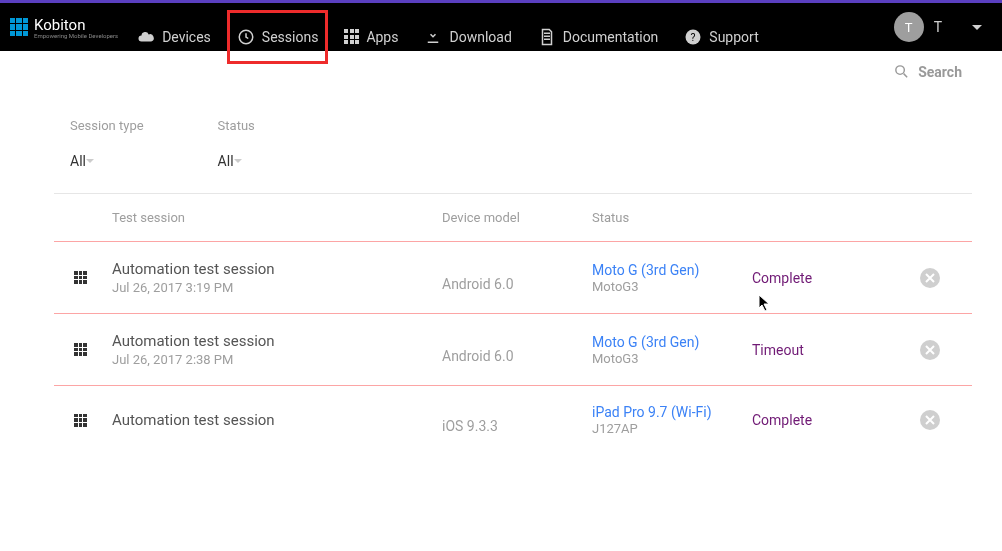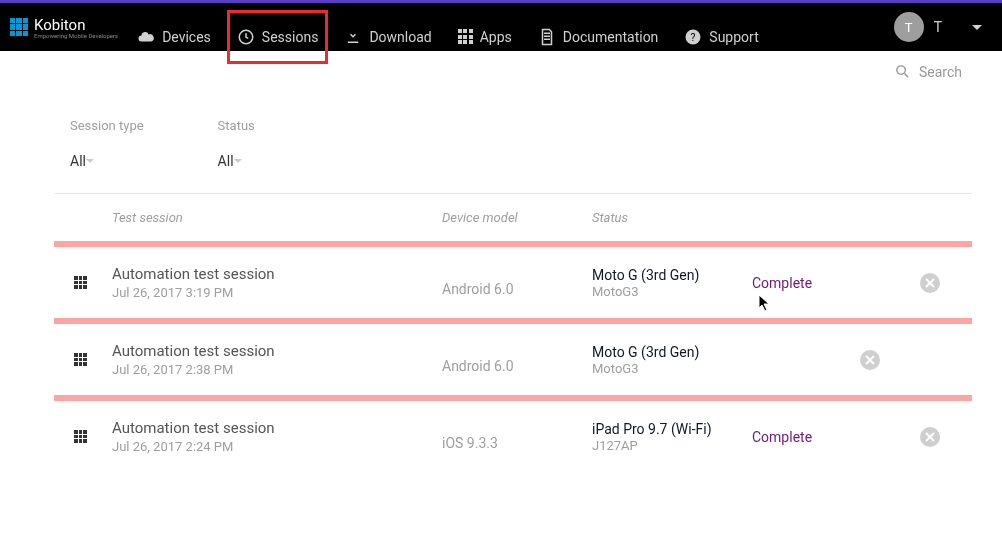--- a/index.html
+++ b/index.html
@@ -17,39 +17,39 @@
     .nav-item.active { outline: 3px solid #ee2b2b; outline-offset: -6px; }
     .nav-icon { width: 18px; height: 18px; fill: #d0d0d0; flex-shrink:0; }
 
     .grid-icon { display:grid; grid-template-columns: repeat(3,1fr); grid-template-rows: repeat(3,1fr); gap:1.5px; width:15px; height:15px; }
     .grid-icon span { background:#d0d0d0; }
 
     .userbox { margin-left: auto; display:flex; align-items:center; gap:10px; padding-right:10px; cursor:pointer; }
     .avatar { width:30px; height:30px; border-radius:50%; background:#9e9e9e; color:#fff; display:flex; align-items:center; justify-content:center; font-size:13px; }
     .caret { width:0; height:0; border-left:5px solid transparent; border-right:5px solid transparent; border-top:5px solid #d0d0d0; margin-left:20px;}
 
-    .searchbar { display:flex; justify-content:flex-end; padding: 12px 40px 6px 0; }
+    .searchbar { display:flex; justify-content:flex-end; padding: 12px 40px 6px 0; font-weight: bold; }
     .search { display:flex; align-items:center; gap:8px; color:#999; font-size:14px; cursor:text; }
     .search svg { width:17px; height:17px; fill:#999; }
 
     .panel { margin: 24px 30px 0 54px; }
     .filters { display:flex; gap: 74px; padding: 8px 0 24px 16px; }
     .filter-label { font-size:13px; color:#9e9e9e; margin-bottom: 20px; }
     .filter-value { font-size:14px; color:#333; display:flex; align-items:center; gap:0; cursor:pointer; }
     .mini-caret { width:0; height:0; border-left:4px solid transparent; border-right:4px solid transparent; border-top:4px solid #ccc; }
 
     .divider { border:0; border-top:1px solid #e6e6e6; }
 
     .headrow, .row { display:grid; grid-template-columns: 44px 330px 150px 160px 140px 60px; align-items:center; padding: 18px 0 18px 14px; }
-    .headrow { color:#9e9e9e; font-size:13px; padding: 16px 0 16px 14px; position:relative;font-style:italic;}
-    .row { border-top:6px solid #fca5a5; color:#333; }
+    .headrow { color:#9e9e9e; font-size:13px; padding: 16px 0 16px 14px; position:relative;}
+    .row { border-top:1px solid #fca5a5; color:#333; }
     .row .name { font-size:15px; color:#555; }
     .row .date { font-size:13px; color:#9e9e9e; margin-top:2px; }
     .os { font-size:14px; color:#9e9e9e;margin-top:12px; }
-    .model { font-size:14px; color:#0f172a; }
+    .model { font-size:14px; color:#3b82f6; }
     .modelcode { font-size:13px; color:#9e9e9e; margin-top:1px; }
     .status { font-size:14px; color:#701a75; }
 
     .sess-icon { width:13px; height:13px; display:grid; grid-template-columns:repeat(3,1fr); grid-template-rows:repeat(3,1fr); gap:1px; margin-left:6px; }
     .sess-icon span { background:#333; }
 
     .del { width:20px; height:20px; border-radius:50%; background:#cfcfcf; color:#fff; display:flex; align-items:center; justify-content:center; font-size:12px; cursor:pointer; justify-self:end; margin-right:12px; }
 
     .cursor { position:absolute; left:758px; top:294px; pointer-events:none; }
     .cursor svg { width:14px; height:18px; fill:#000; stroke:#fff; stroke-width:1; }
@@ -83,38 +83,38 @@
       <span>Devices</span>
     </div>
     <div class="nav-item active">
       <svg class="nav-icon" viewBox="0 0 24 24">
           <circle cx="12" cy="12" r="9" fill="none" stroke="#d0d0d0" stroke-width="2"></circle>
           <path d="M12 7v5l3 2" fill="none" stroke="#d0d0d0" stroke-width="2"></path>
         </svg>
       <span>Sessions</span>
     </div>
     <div class="nav-item">
+      <div class="grid-icon">
+          <span></span>
+          <span></span>
+          <span></span>
+          <span></span>
+          <span></span>
+          <span></span>
+          <span></span>
+          <span></span>
+          <span></span>
+        </div>
+      <span>Apps</span>
+    </div>
+    <div class="nav-item">
       <svg class="nav-icon" viewBox="0 0 24 24">
           <path d="M12 3v10l-4-4 1.4-1.4L12 10.2l2.6-2.6L16 9l-4 4V3zM5 18h14v2H5z"></path>
         </svg>
       <span>Download</span>
-    </div>
-    <div class="nav-item">
-      <div class="grid-icon">
-          <span></span>
-          <span></span>
-          <span></span>
-          <span></span>
-          <span></span>
-          <span></span>
-          <span></span>
-          <span></span>
-          <span></span>
-        </div>
-      <span>Apps</span>
     </div>
     <div class="nav-item">
       <svg class="nav-icon" viewBox="0 0 24 24">
           <path d="M6 2h9l3 3v17H6zM8 7h8M8 11h8M8 15h8" fill="none" stroke="#d0d0d0" stroke-width="2"></path>
         </svg>
       <span>Documentation</span>
     </div>
     <div class="nav-item">
       <svg class="nav-icon" viewBox="0 0 24 24">
           <circle cx="12" cy="12" r="10"></circle>
@@ -208,41 +208,41 @@
         </div>
     <div>
       <div class="name">Automation test session</div>
       <div class="date">Jul 26, 2017 2:38 PM</div>
     </div>
     <div class="os">Android 6.0</div>
     <div>
       <div class="model">Moto G (3rd Gen)</div>
       <div class="modelcode">MotoG3</div>
     </div>
+    <div class="status">Timeout</div>
     <div class="del">
       <svg width="10" height="10" viewBox="0 0 10 10">
             <path d="M1 1 L9 9 M9 1 L1 9" stroke="#fff" stroke-width="2"></path>
           </svg>
     </div>
       </div>
       <div class="row">
     <div class="sess-icon">
           <span></span>
           <span></span>
           <span></span>
           <span></span>
           <span></span>
           <span></span>
           <span></span>
           <span></span>
           <span></span>
         </div>
     <div>
       <div class="name">Automation test session</div>
-      <div class="date">Jul 26, 2017 2:24 PM</div>
     </div>
     <div class="os">iOS 9.3.3</div>
     <div>
       <div class="model">iPad Pro 9.7 (Wi-Fi)</div>
       <div class="modelcode">J127AP</div>
     </div>
     <div class="status">Complete</div>
     <div class="del">
       <svg width="10" height="10" viewBox="0 0 10 10">
             <path d="M1 1 L9 9 M9 1 L1 9" stroke="#fff" stroke-width="2"></path>

